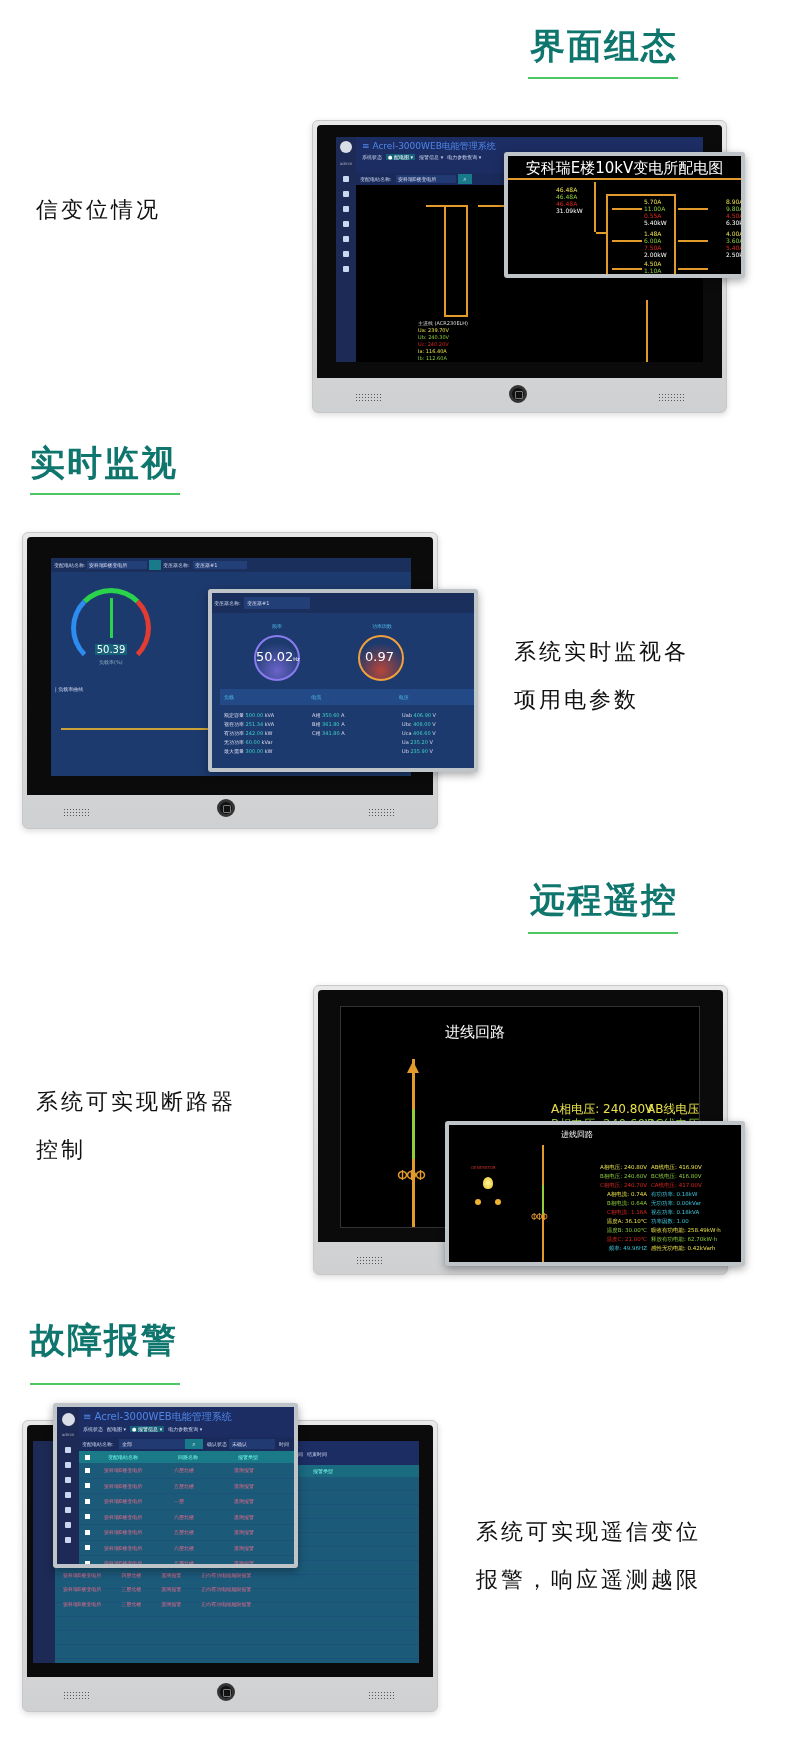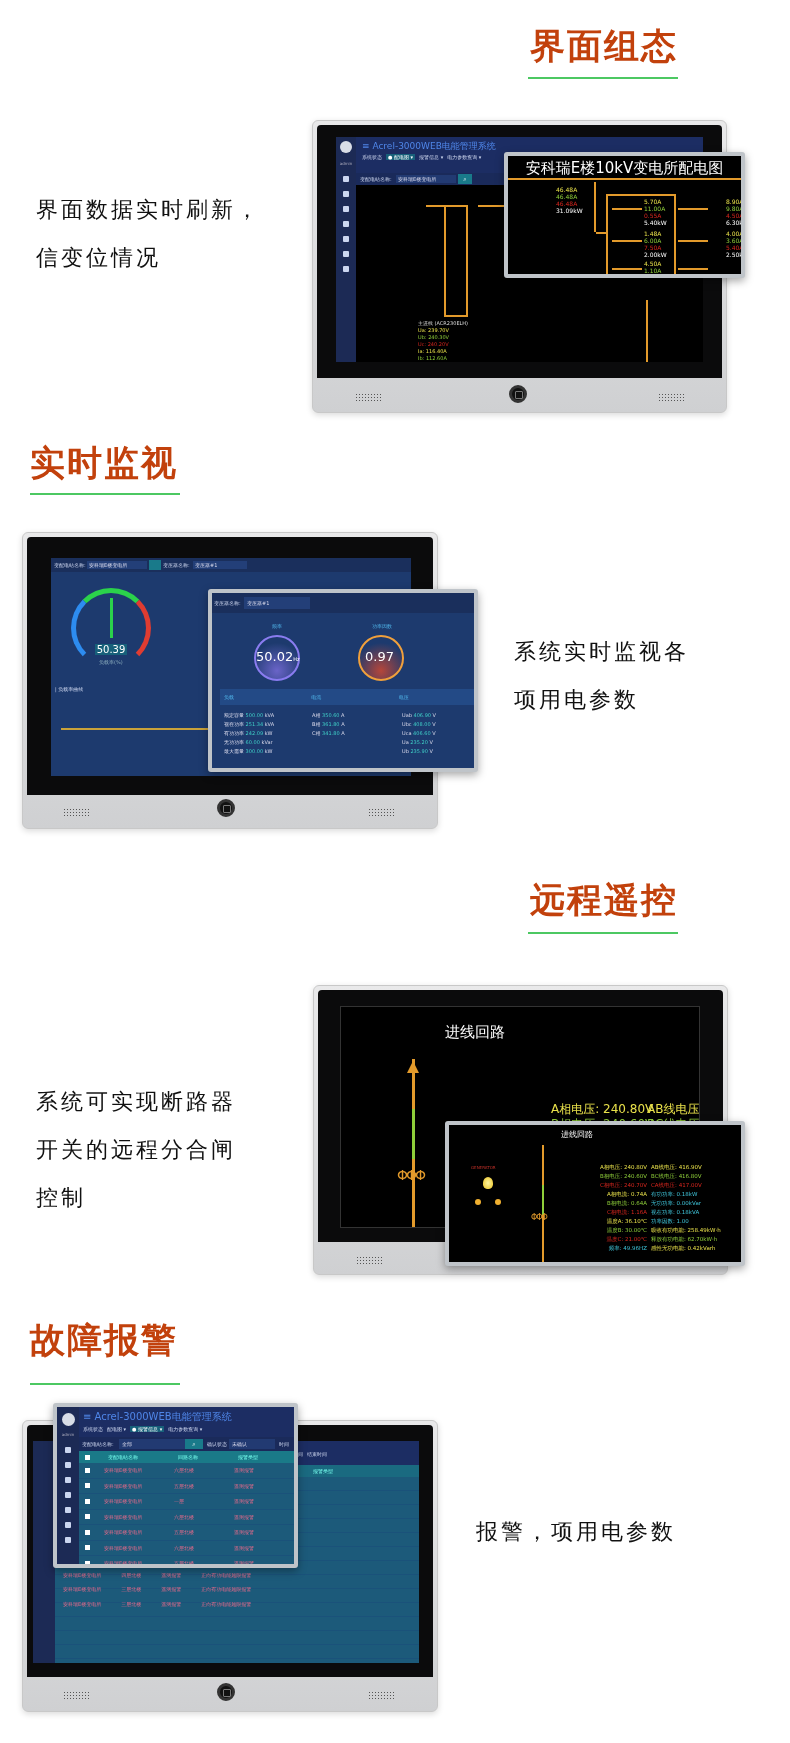--- a/index.html
+++ b/index.html
@@ -1,17 +1,17 @@
 <!DOCTYPE html>
 <html><head>
 <meta charset="utf-8">
 <style>
 *{box-sizing:border-box;margin:0;padding:0}
 body{width:790px;height:1743px;background:#fff;position:relative;overflow:hidden;font-family:"DejaVu Sans","Liberation Sans",sans-serif}
-.heading{position:absolute;color:#c2410c;font-size:35px;font-weight:bold;letter-spacing:2px;line-height:40px;white-space:nowrap}
+.heading{position:absolute;color:#0f766e;font-size:35px;font-weight:bold;letter-spacing:2px;line-height:40px;white-space:nowrap}
 .uline{position:absolute;height:2px;background:#4cc862;width:150px}
 .desc{position:absolute;color:#111;font-size:22px;line-height:48px;letter-spacing:3px;white-space:nowrap}
 .desc div{height:48px}
 .monitor{position:absolute;border-radius:6px;background:linear-gradient(#e9e9ea,#cfd0d2);border:1px solid #c8c8c8;box-shadow:0 2px 6px rgba(0,0,0,.15)}
 .bezel{position:absolute;left:4px;right:4px;top:4px;background:#0b0b0c;border-radius:4px 4px 0 0}
 .screen{position:absolute;overflow:hidden}
 .chin-cam{position:absolute;width:18px;height:18px;border-radius:50%;background:#111;border:3px solid #333}
 .chin-cam::after{content:"";position:absolute;left:3px;top:3px;width:6px;height:6px;border:1px solid #777;border-radius:1px}
 .speaker{position:absolute;width:26px;height:8px;background-image:radial-gradient(#555 35%,transparent 40%);background-size:3px 3px}
 .overlay{position:absolute;border:4px solid #bfc4c9;border-radius:3px;box-shadow:0 3px 8px rgba(0,0,0,.35);overflow:hidden}
@@ -22,21 +22,20 @@
 .gl{position:absolute;background:#e29a2b}
 .sld{position:absolute;font-size:6px;line-height:7px}
 </style>
 </head>
 <body>
 
 <div class="heading" style="left:530px;top:26px">界面组态</div>
 <div class="uline" style="left:528px;top:77px"></div>
 
 <div class="desc" style="left:36px;top:186px">
-  <div>界面数据实时刷新，</div>
   <div>信变位情况</div>
 </div>
 
 <div class="monitor" style="left:312px;top:120px;width:415px;height:293px">
   <div class="bezel" style="height:253px"></div>
   <div class="screen" style="left:23px;top:16px;width:367px;height:225px;background:#000">
     <div class="app-side">
       <div style="width:12px;height:12px;border-radius:50%;background:#d8dde6;margin:4px auto 0"></div>
       <div class="tiny" style="color:#aab;text-align:center;margin-top:8px;font-size:4px">admin</div>
       <span class="ic"></span>
@@ -187,21 +186,20 @@
     <div><span>Ua</span> <span style="color:#3fd0c8">235.20</span> <span>V</span></div>
     <div><span>Ub</span> <span style="color:#3fd0c8">235.90</span> <span>V</span></div>
   </div>
 </div>
 
 <div class="heading" style="left:530px;top:880px">远程遥控</div>
 <div class="uline" style="left:528px;top:932px"></div>
 
 <div class="desc" style="left:36px;top:1078px">
   <div>系统可实现断路器</div>
-  <div>开关的远程分合闸</div>
   <div>控制</div>
 </div>
 
 <div class="monitor" style="left:313px;top:985px;width:415px;height:290px">
   <div class="bezel" style="height:252px"></div>
   <div class="screen" style="left:26px;top:20px;width:360px;height:222px;background:#000;border:1px solid #333">
     <div style="position:absolute;left:104px;top:16px;color:#fff;font-size:15px">进线回路</div>
     <div style="position:absolute;left:66px;top:54px;width:0;height:0;border-left:6px solid transparent;border-right:6px solid transparent;border-bottom:12px solid #e29a2b"></div>
     <div class="gl" style="left:71px;top:52px;width:3px;height:50px"></div>
     <div style="position:absolute;left:71px;top:102px;width:3px;height:50px;background:#8fcf3a"></div>
@@ -253,21 +251,22 @@
     <div style="color:#e8e04a"><span>吸收有功电能:</span> <span>258.49kW·h</span></div>
     <div style="color:#8fcf3a"><span>释放有功电能:</span> <span>62.70kW·h</span></div>
     <div style="color:#e8e04a"><span>感性无功电能:</span> <span>0.42kVarh</span></div>
   </div>
 </div>
 
 <div class="heading" style="left:30px;top:1320px">故障报警</div>
 <div class="uline" style="left:30px;top:1383px"></div>
 
 <div class="desc" style="left:476px;top:1508px">
-  <div>报警，项用电参数</div>
+  <div>系统可实现遥信变位</div>
+  <div>报警，响应遥测越限</div>
 </div>
 
 <div class="monitor" style="left:22px;top:1420px;width:416px;height:292px">
   <div class="bezel" style="height:252px"></div>
   <div class="screen" style="left:10px;top:20px;width:386px;height:222px;background:#1c5a7a">
     <div style="position:absolute;left:0;top:0;bottom:0;width:22px;background:#1c2a55"></div>
     <div style="position:absolute;left:22px;right:0;top:0;height:24px;background:#1c2d63"></div>
     <div style="position:absolute;left:22px;right:0;top:24px;height:12px;background:#1a6a80">
       <span class="tiny" style="position:absolute;left:258px;top:3px;color:#7fe">报警类型</span>
     </div>

